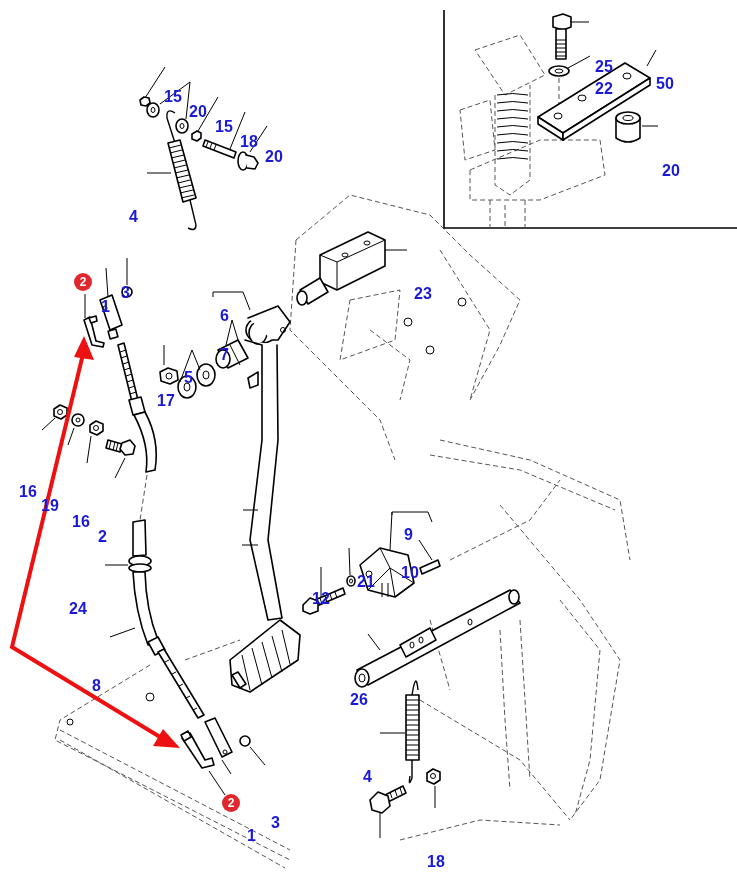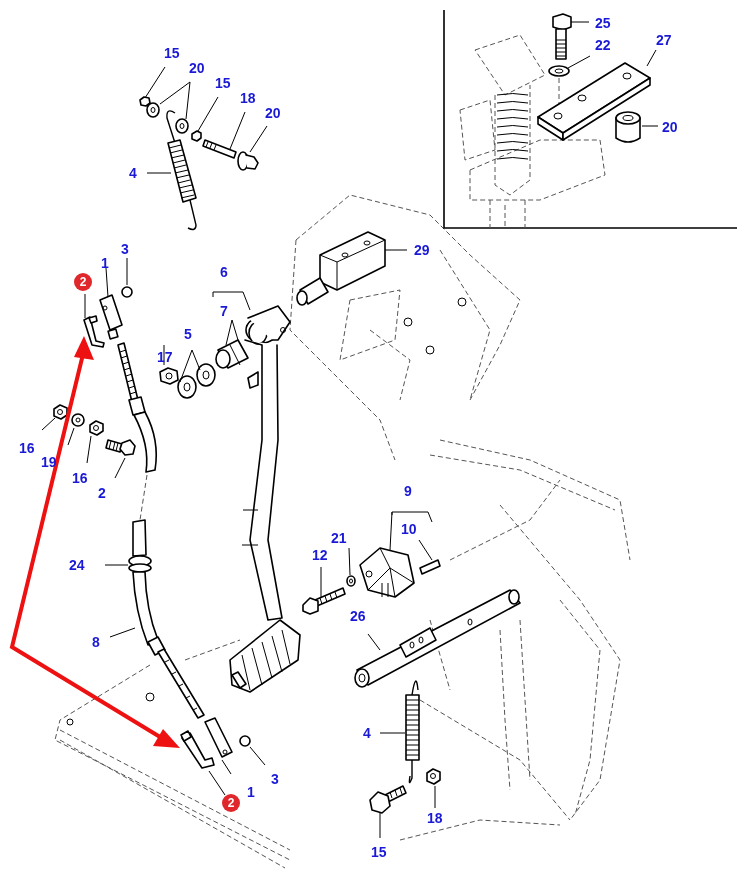--- a/index.html
+++ b/index.html
@@ -1,20 +1,20 @@
 <!DOCTYPE html>
 <html><head>
 <meta charset="utf-8">
 <style>
   html, body { margin: 0; padding: 0; background: #ffffff; }
   body { width: 737px; height: 872px; position: relative; overflow: hidden;
          font-family: "Liberation Sans", sans-serif; }
   #stage { position: absolute; left: 0; top: 0; width: 737px; height: 872px; }
-  .lbl { position: absolute; color: #1a1ad6; font-weight: bold; font-size: 14px;
-         line-height: 14px; font-family: "Liberation Sans", sans-serif; white-space: nowrap; }
+  .lbl { position: absolute; color: #1a1ad6; font-weight: bold; font-size: 16px;
+         line-height: 14px; font-family: "Liberation Sans", sans-serif; white-space: nowrap; margin-top: 44px; }
   .badge { position: absolute; width: 18px; height: 18px; border-radius: 50%;
            background: #e0282c; color: #ffffff; font-weight: bold; font-size: 12px;
            line-height: 18px; text-align: center; font-family: "Liberation Sans", sans-serif; }
   svg .part { fill: #ffffff; stroke: #000000; stroke-width: 1.6; stroke-linejoin: round; stroke-linecap: round; }
   svg .thin { fill: none; stroke: #000000; stroke-width: 1; }
   svg .leader { fill: none; stroke: #000000; stroke-width: 1; }
   svg .dash { fill: none; stroke: #555555; stroke-width: 1; stroke-dasharray: 5 3; }
   svg .spring { fill: none; stroke: #000000; stroke-width: 1.4; }
   svg .redline { fill: none; stroke: #ee1111; stroke-width: 4; stroke-linecap: round; }
   svg .redhead { fill: #ee1111; stroke: none; }
@@ -277,38 +277,38 @@
 <span class="lbl" style="left:215px;top:76px">15</span>
 <span class="lbl" style="left:240px;top:91px">18</span>
 <span class="lbl" style="left:265px;top:106px">20</span>
 <span class="lbl" style="left:129px;top:166px">4</span>
 <span class="lbl" style="left:121px;top:242px">3</span>
 <span class="lbl" style="left:101px;top:256px">1</span>
 <span class="lbl" style="left:220px;top:265px">6</span>
 <span class="lbl" style="left:220px;top:304px">7</span>
 <span class="lbl" style="left:184px;top:327px">5</span>
 <span class="lbl" style="left:157px;top:350px">17</span>
-<span class="lbl" style="left:414px;top:243px">29</span>
+<span class="lbl" style="left:414px;top:243px">23</span>
 <span class="lbl" style="left:19px;top:441px">16</span>
 <span class="lbl" style="left:41px;top:455px">19</span>
 <span class="lbl" style="left:72px;top:471px">16</span>
 <span class="lbl" style="left:98px;top:486px">2</span>
 <span class="lbl" style="left:69px;top:558px">24</span>
 <span class="lbl" style="left:92px;top:635px">8</span>
 <span class="lbl" style="left:404px;top:484px">9</span>
 <span class="lbl" style="left:401px;top:522px">10</span>
-<span class="lbl" style="left:331px;top:531px">21</span>
+<span class="lbl" style="left:357px;top:531px">21</span>
 <span class="lbl" style="left:312px;top:548px">12</span>
-<span class="lbl" style="left:350px;top:609px">26</span>
+<span class="lbl" style="left:350px;top:649px">26</span>
 <span class="lbl" style="left:363px;top:726px">4</span>
 <span class="lbl" style="left:427px;top:811px">18</span>
 <span class="lbl" style="left:371px;top:845px">15</span>
 <span class="lbl" style="left:247px;top:785px">1</span>
 <span class="lbl" style="left:271px;top:772px">3</span>
 <span class="lbl" style="left:595px;top:16px">25</span>
 <span class="lbl" style="left:595px;top:38px">22</span>
-<span class="lbl" style="left:656px;top:33px">27</span>
+<span class="lbl" style="left:656px;top:33px">50</span>
 <span class="lbl" style="left:662px;top:120px">20</span>
 
 
 <span class="badge" style="left:74px;top:273px">2</span>
 <span class="badge" style="left:222px;top:794px">2</span>
 </div>
 
 </body></html>

